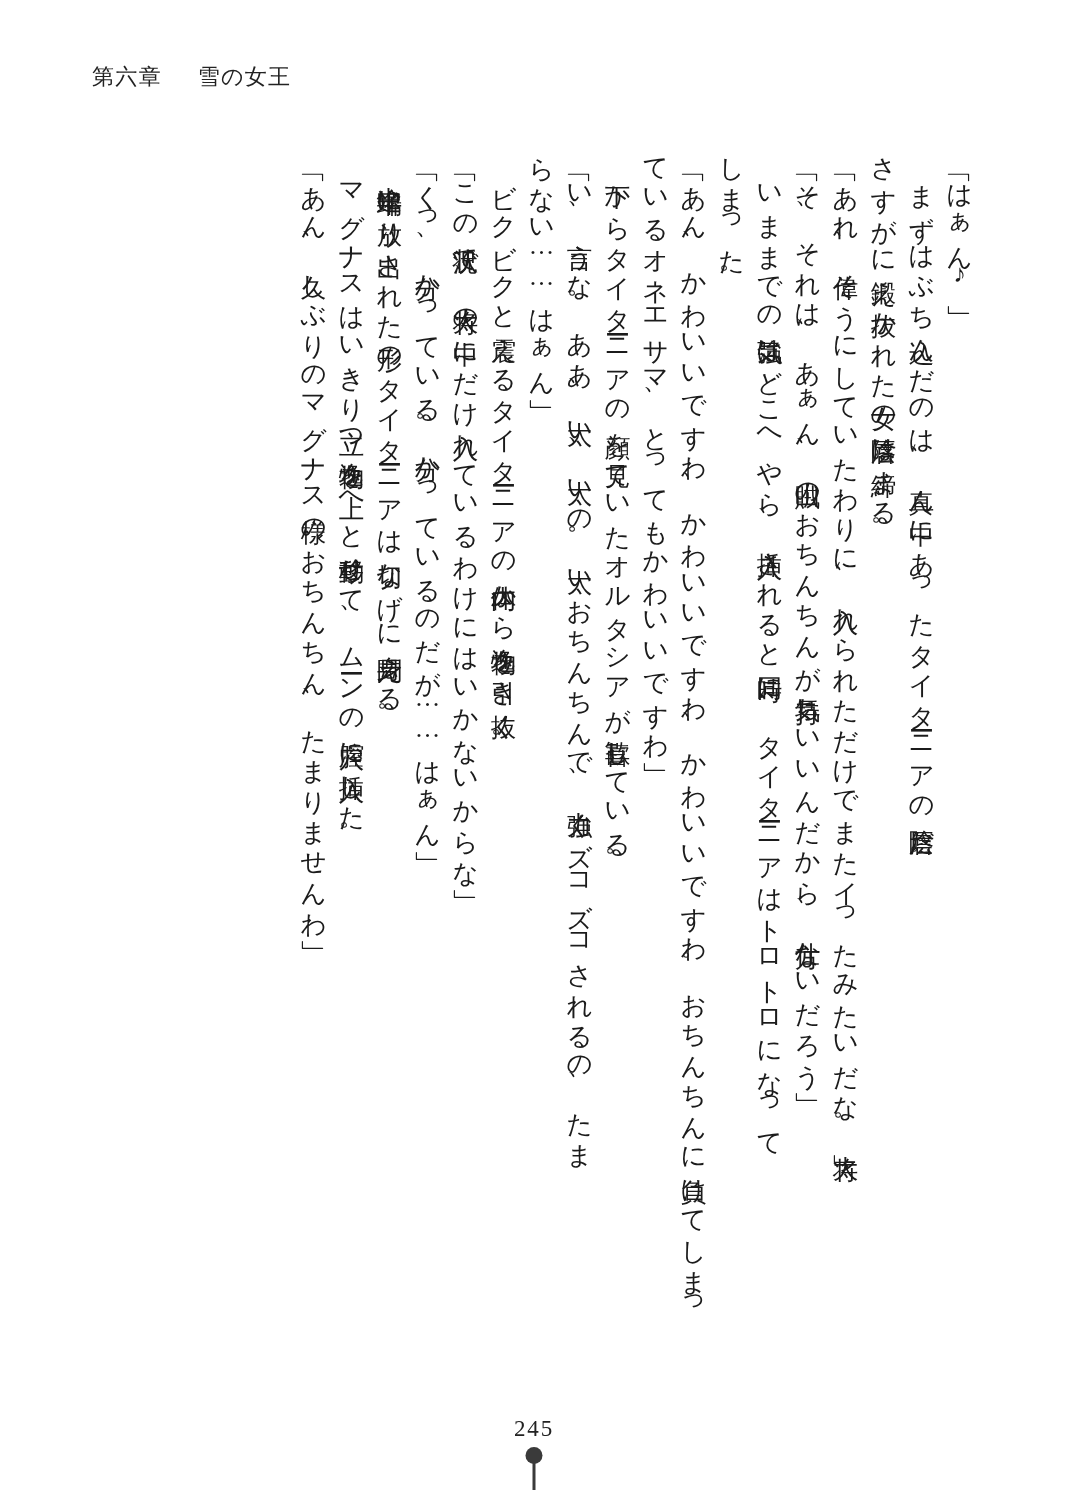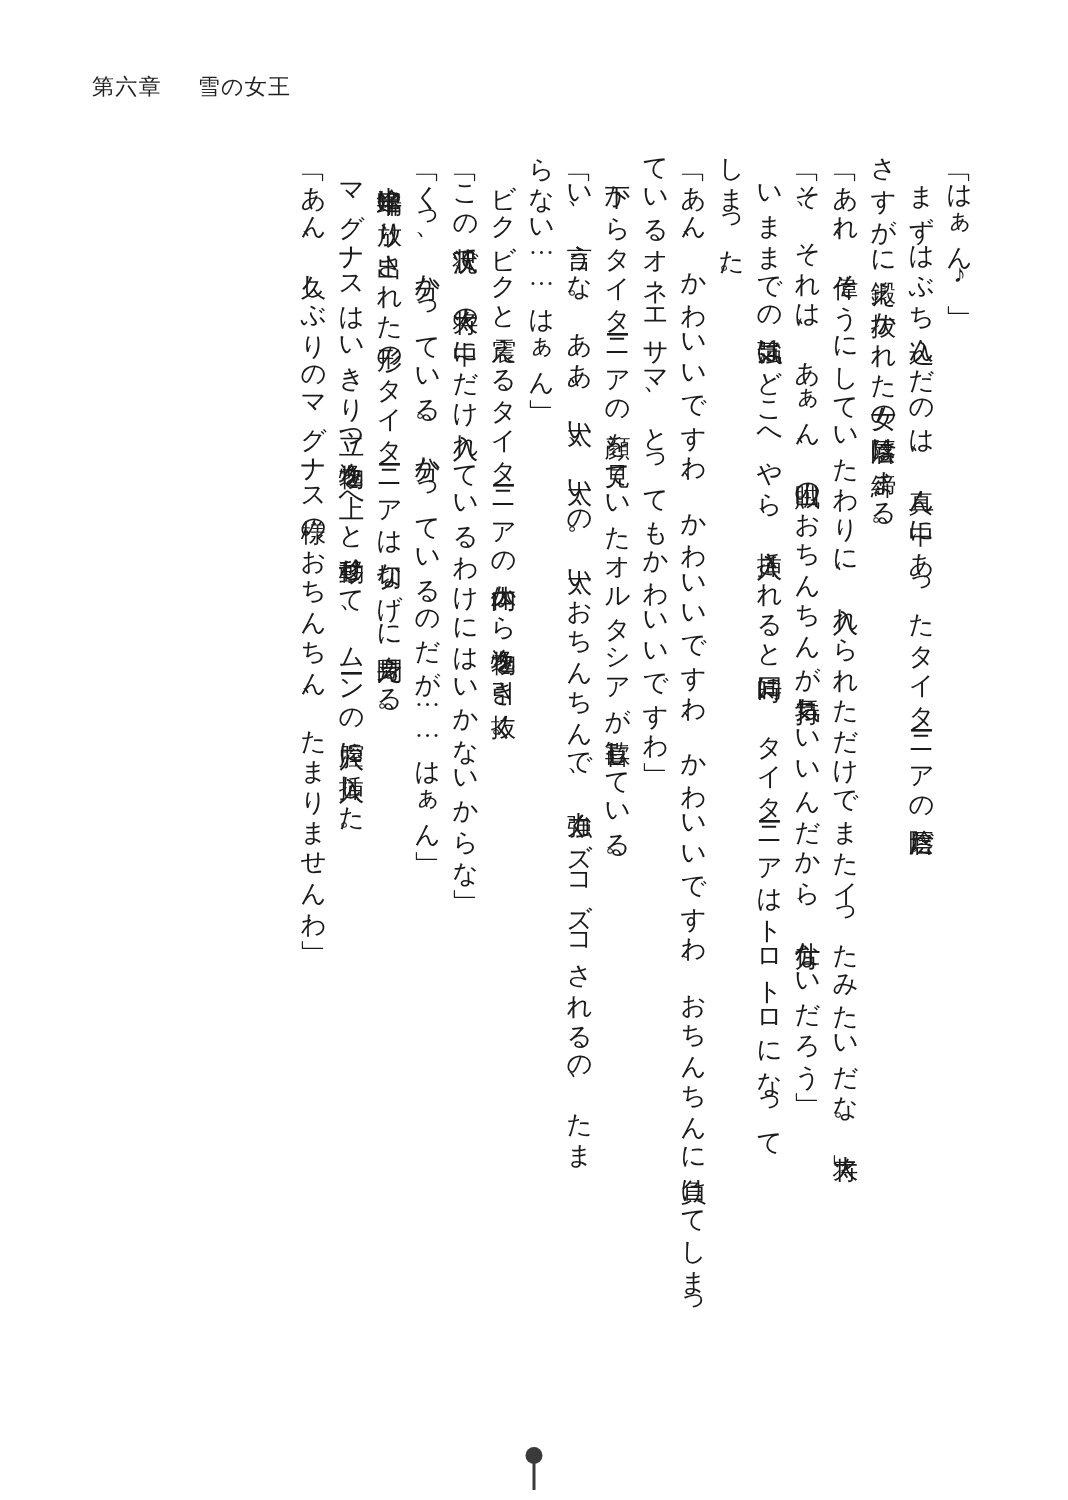--- a/index.html
+++ b/index.html
@@ -13,21 +13,21 @@
     height: 1500px;
     background: #ffffff;
     overflow: hidden;
     font-family: "Liberation Serif", "DejaVu Serif", serif;
     color: #1a1a1a;
   }
 
   
   .chapter-head {
     position: absolute;
-    top: 72px;
+    top: 62px;
     left: 92px;
     font-size: 22px;
     letter-spacing: 0.06em;
     color: #222222;
     white-space: nowrap;
   }
   .chapter-head .ch-sep {
     display: inline-block;
     width: 22px;
   }
@@ -116,16 +116,17 @@
       <div class="tcol indent">「あん、かわいいですわ、かわいいですわ、かわいいですわ。おちんちんに負けてしまっ</div>
       <div class="tcol">しまった。</div>
       <div class="tcol">　いままでの強気はどこへやら、挿入されると同時に、タイターニアはトロトロになって</div>
       <div class="tcol indent">「そ、それは、あぁん、山賊のおちんちんが気持ちいいんだから、仕方ないだろう」</div>
       <div class="tcol indent">「あれ、偉そうにしていたわりに、入れられただけでまたイったみたいだな。大将」</div>
       <div class="tcol">さすがに鍛え抜かれた女の陰唇は締まる。</div>
       <div class="tcol">　まずはぶち込んだのは、真ん中にあったタイターニアの陰唇だ。</div>
       <div class="tcol indent">「はぁん♪」</div>
     </div>
 
+  <div class="folio">245</div>
   <div class="folio-dot"></div>
   <div class="folio-mark"></div>
 
 </div>
 
 </body></html>

